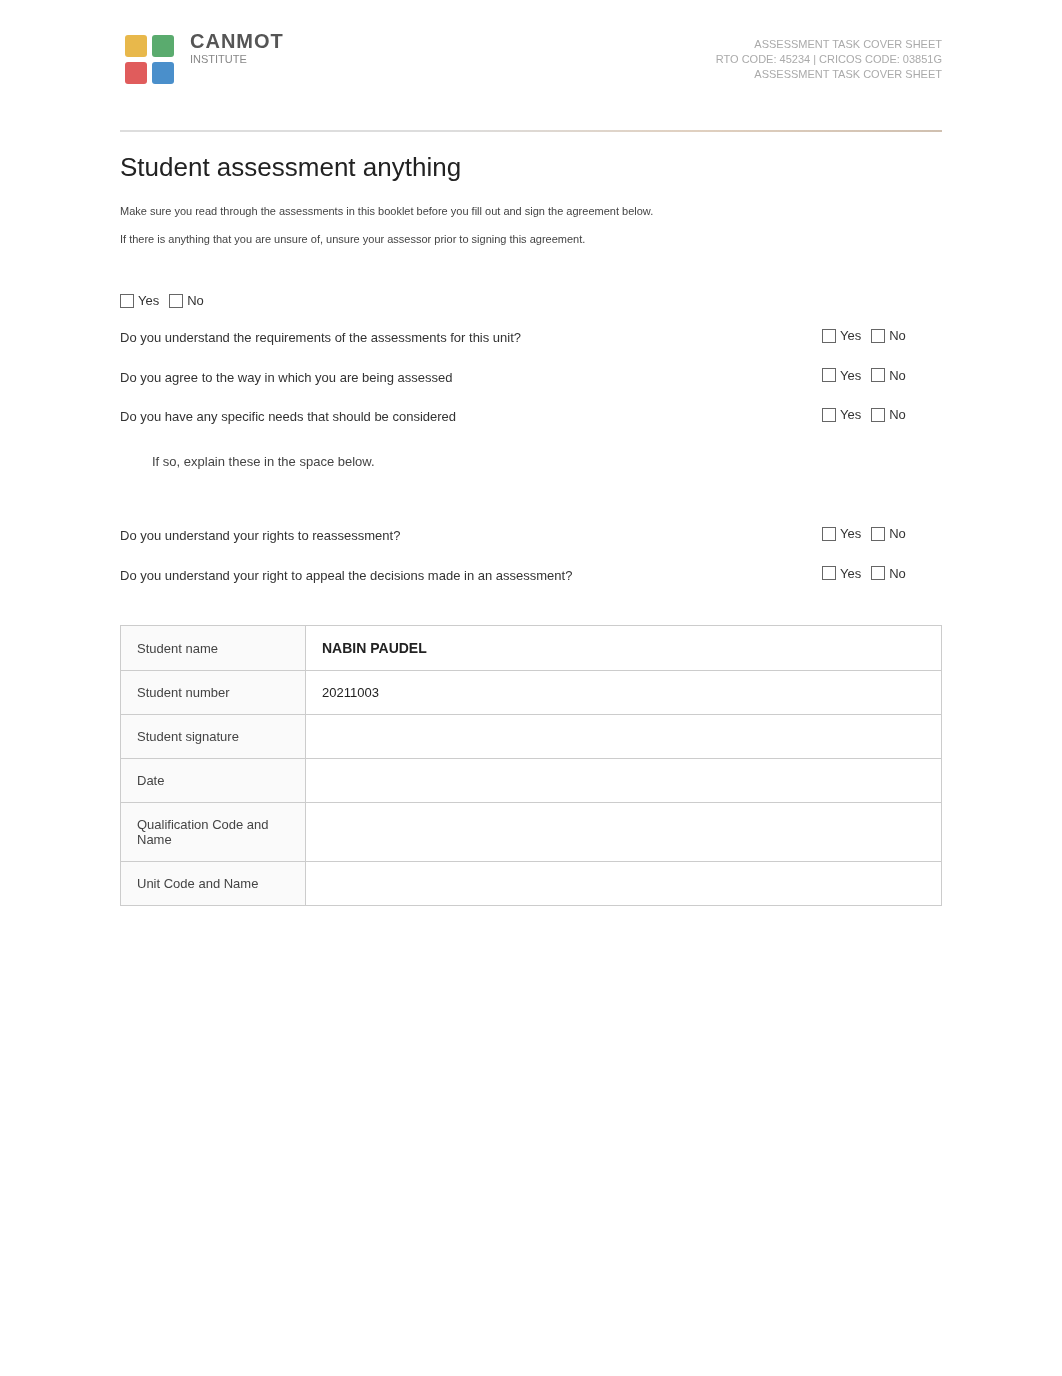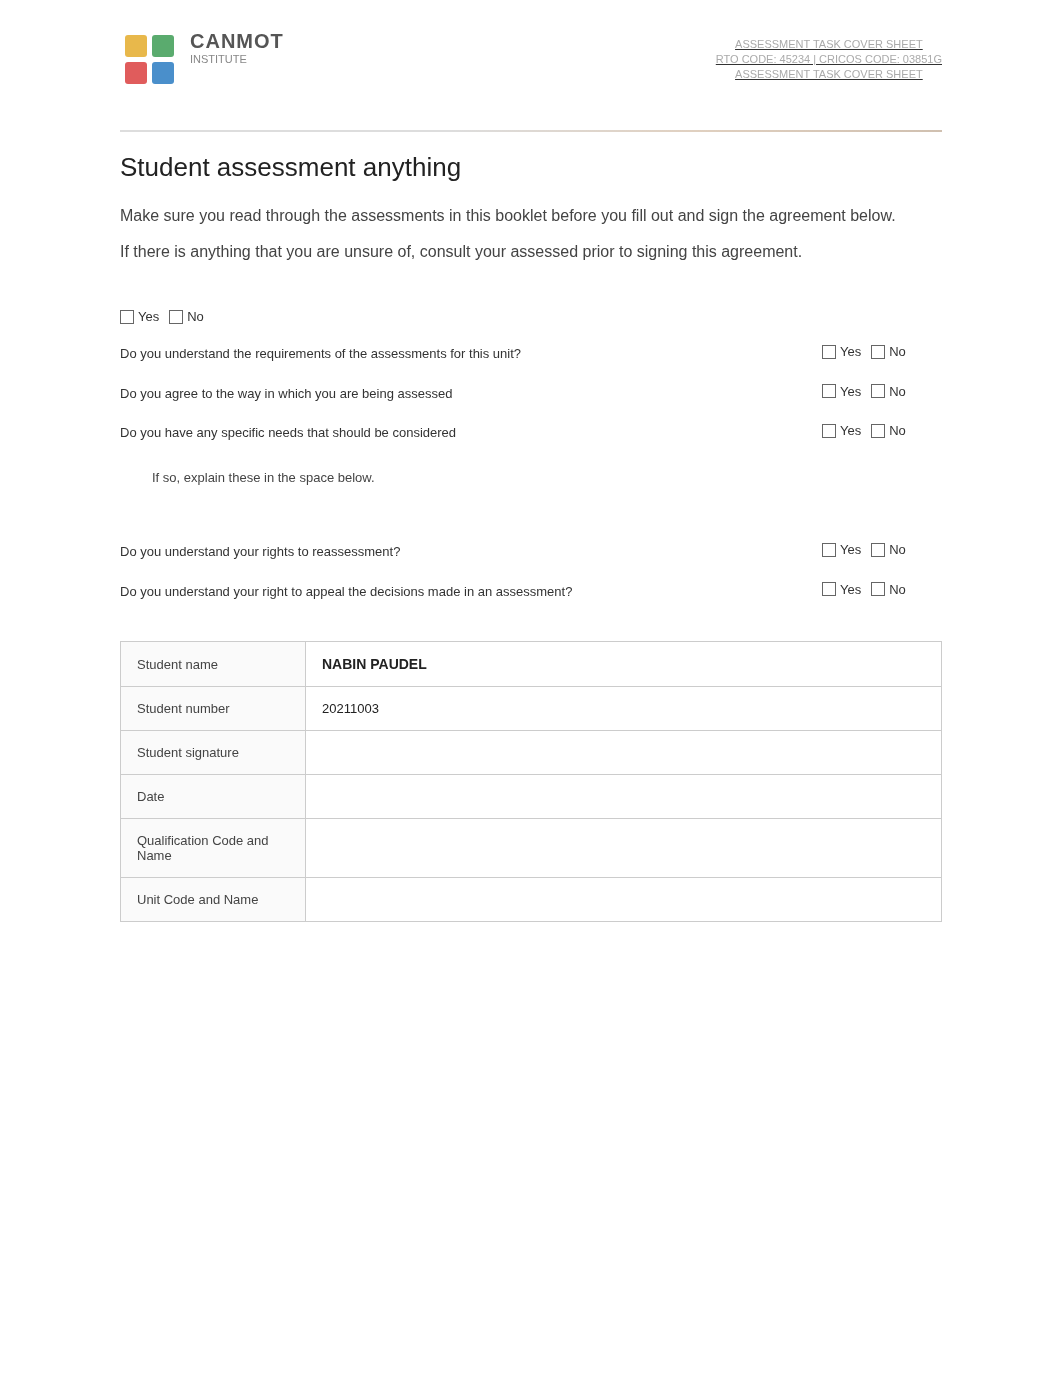--- a/index.html
+++ b/index.html
@@ -54,22 +54,21 @@
       color: #555;
       letter-spacing: 1px;
     }
 
     .logo-subtext {
       font-size: 11px;
       color: #888;
     }
 
     .header-right {
-      text-align: center;
-      text-decoration: underline;
+      text-align: right;
     }
 
     .header-right-line {
       font-size: 11px;
       color: #aaa;
       margin-bottom: 3px;
     }
 
     .divider-header {
       height: 2px;
@@ -80,21 +79,21 @@
     
     .main-title {
       font-size: 26px;
       font-weight: normal;
       color: #222;
       margin-bottom: 20px;
       margin-top: 10px;
     }
 
     .intro-text {
-      font-size: 16px;
+      font-size: 11px;
       color: #444;
       line-height: 1.6;
       margin-bottom: 10px;
     }
 
     .spacer {
       height: 25px;
     }
 
     
@@ -210,21 +209,21 @@
       <div class="header-right-line">RTO CODE: 45234 | CRICOS CODE: 03851G</div>
       <div class="header-right-line">ASSESSMENT TASK COVER SHEET</div>
     </div>
   </div>
 
   <div class="divider-header"></div>
 
   <h1 class="main-title">Student assessment anything</h1>
 
   <p class="intro-text">Make sure you read through the assessments in this booklet before you fill out and sign the agreement below.</p>
-  <p class="intro-text">If there is anything that you are unsure of, consult your assessed prior to signing this agreement.</p>
+  <p class="intro-text">If there is anything that you are unsure of, unsure your assessor prior to signing this agreement.</p>
 
   <div class="spacer"></div>
 
   <div class="question-row">
     <div class="question-options">
       <div class="radio-group">
         <span class="radio-box"></span>
         <span class="radio-label">Yes</span>
       </div>
       <div class="radio-group">

